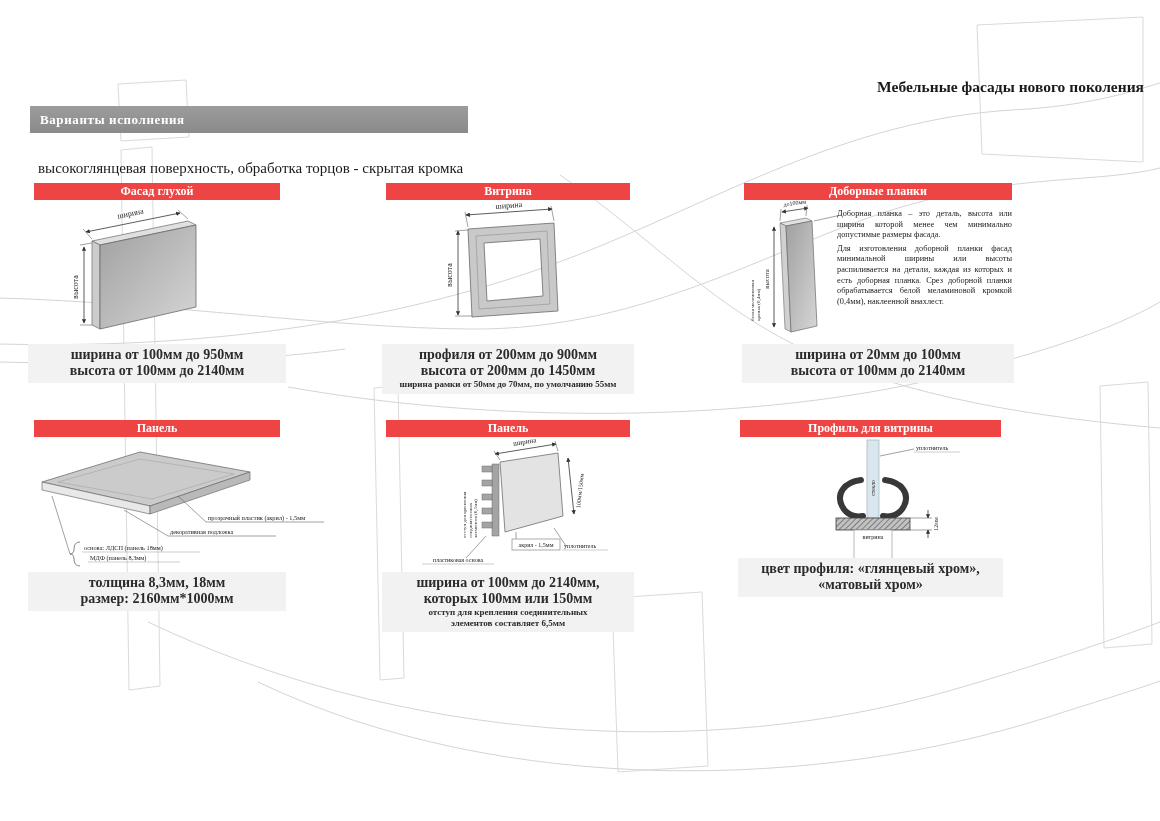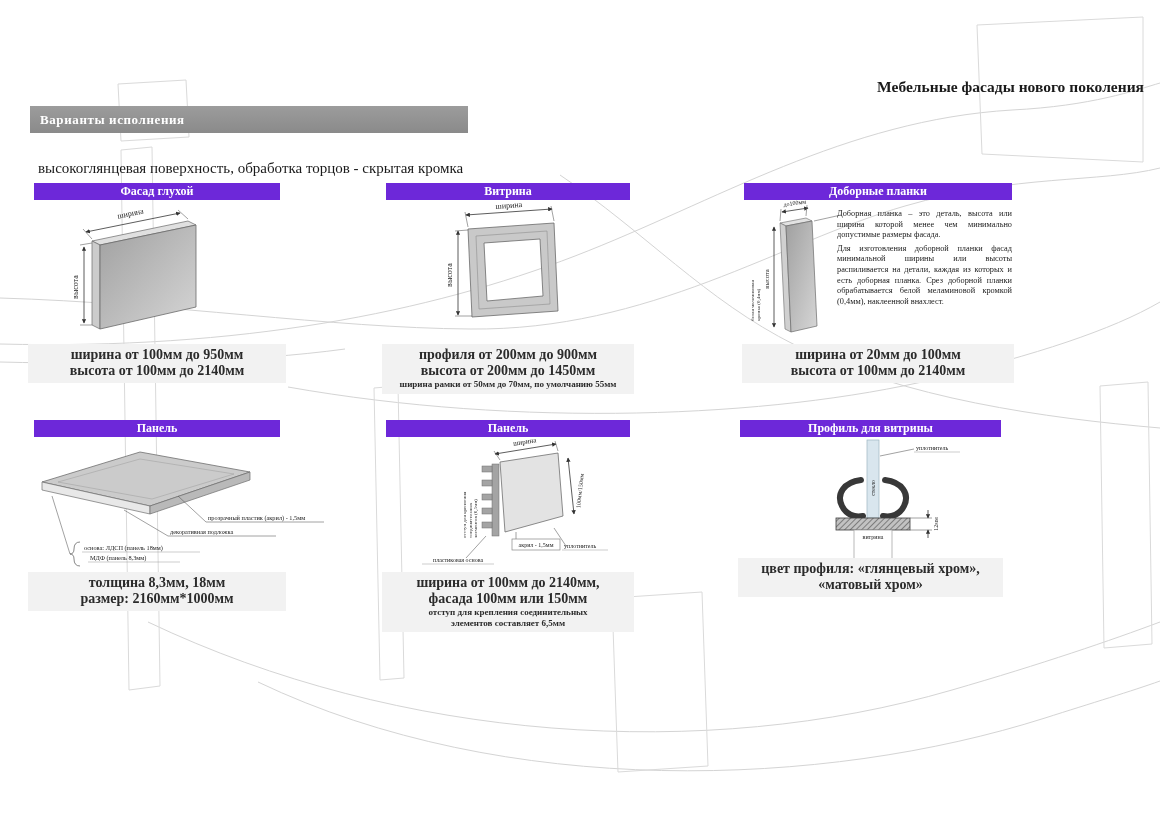--- a/index.html
+++ b/index.html
@@ -12,21 +12,21 @@
   .brand{top:78px;right:16px;font-weight:bold;font-size:15.5px;z-index:2;}
   .main-banner{
     left:30px;top:106px;width:428px;height:27px;
     background:linear-gradient(#9c9c9c,#8a8a8a);
     color:#fff;font-weight:bold;font-size:13px;line-height:27px;
     padding-left:10px;letter-spacing:.6px;z-index:2;
   }
   .subtitle{left:38px;top:160px;font-size:15px;z-index:2;}
   .section{position:absolute;z-index:2;}
   .banner{
-    height:17px;background:#6d28d9;color:#fff;font-weight:bold;
+    height:17px;background:#ef4444;color:#fff;font-weight:bold;
     font-size:12px;text-align:center;line-height:17px;
   }
   .caption{
     position:absolute;left:0;right:0;background:#f2f2f2;text-align:center;
     font-weight:bold;color:#2b2b2b;padding:3px 0 4px;
   }
   .cap-l{font-size:14px;line-height:1.14;}
   .cap-s{font-size:9px;line-height:1.18;}
   .desc{position:absolute;font-size:8.3px;line-height:1.28;text-align:justify;}
   .desc p{margin:0 0 3px 0;}
@@ -203,21 +203,21 @@
     <text transform="translate(143,8) rotate(-9)" font-size="7" text-anchor="middle">ширина</text>
     <text transform="translate(84,102) rotate(-90)" font-size="5" fill="#333"><tspan>отступ для крепления</tspan><tspan x="0" dy="5.5">соединительных</tspan><tspan x="0" dy="5.5">элементов (6,5мм)</tspan></text>
     <text transform="translate(200,55) rotate(-84)" font-size="6" text-anchor="middle">100мм/150мм</text>
     <rect x="130" y="103" width="48" height="11" fill="#ffffff" stroke="#888" stroke-width="0.7"></rect>
     <text x="154" y="111" font-size="6" text-anchor="middle">акрил - 1,5мм</text>
     <text x="182" y="112" font-size="6">уплотнитель</text>
     <text x="76" y="126" font-size="6" text-anchor="middle">пластиковая основа</text>
   </svg>
   <div class="caption" style="top:152px;">
     <div class="cap-l">ширина от 100мм до 2140мм,</div>
-    <div class="cap-l">фасада 100мм или 150мм</div>
+    <div class="cap-l">которых 100мм или 150мм</div>
     <div class="cap-s">отступ для крепления соединительных</div>
     <div class="cap-s">элементов составляет 6,5мм</div>
   </div>
 </div>
 
 <div class="section" style="left:738px;top:420px;width:265px;">
   <div class="banner" style="margin:0 2px;">Профиль для витрины</div>
   <svg class="abs" style="left:30px;top:16px;" width="235" height="136" viewBox="0 0 235 136">
     <rect x="99" y="4" width="12" height="78" fill="#d9e6ee" stroke="#9db4c0" stroke-width="0.7"></rect>
     <g stroke="#383838" stroke-width="6" fill="none" stroke-linecap="round">

